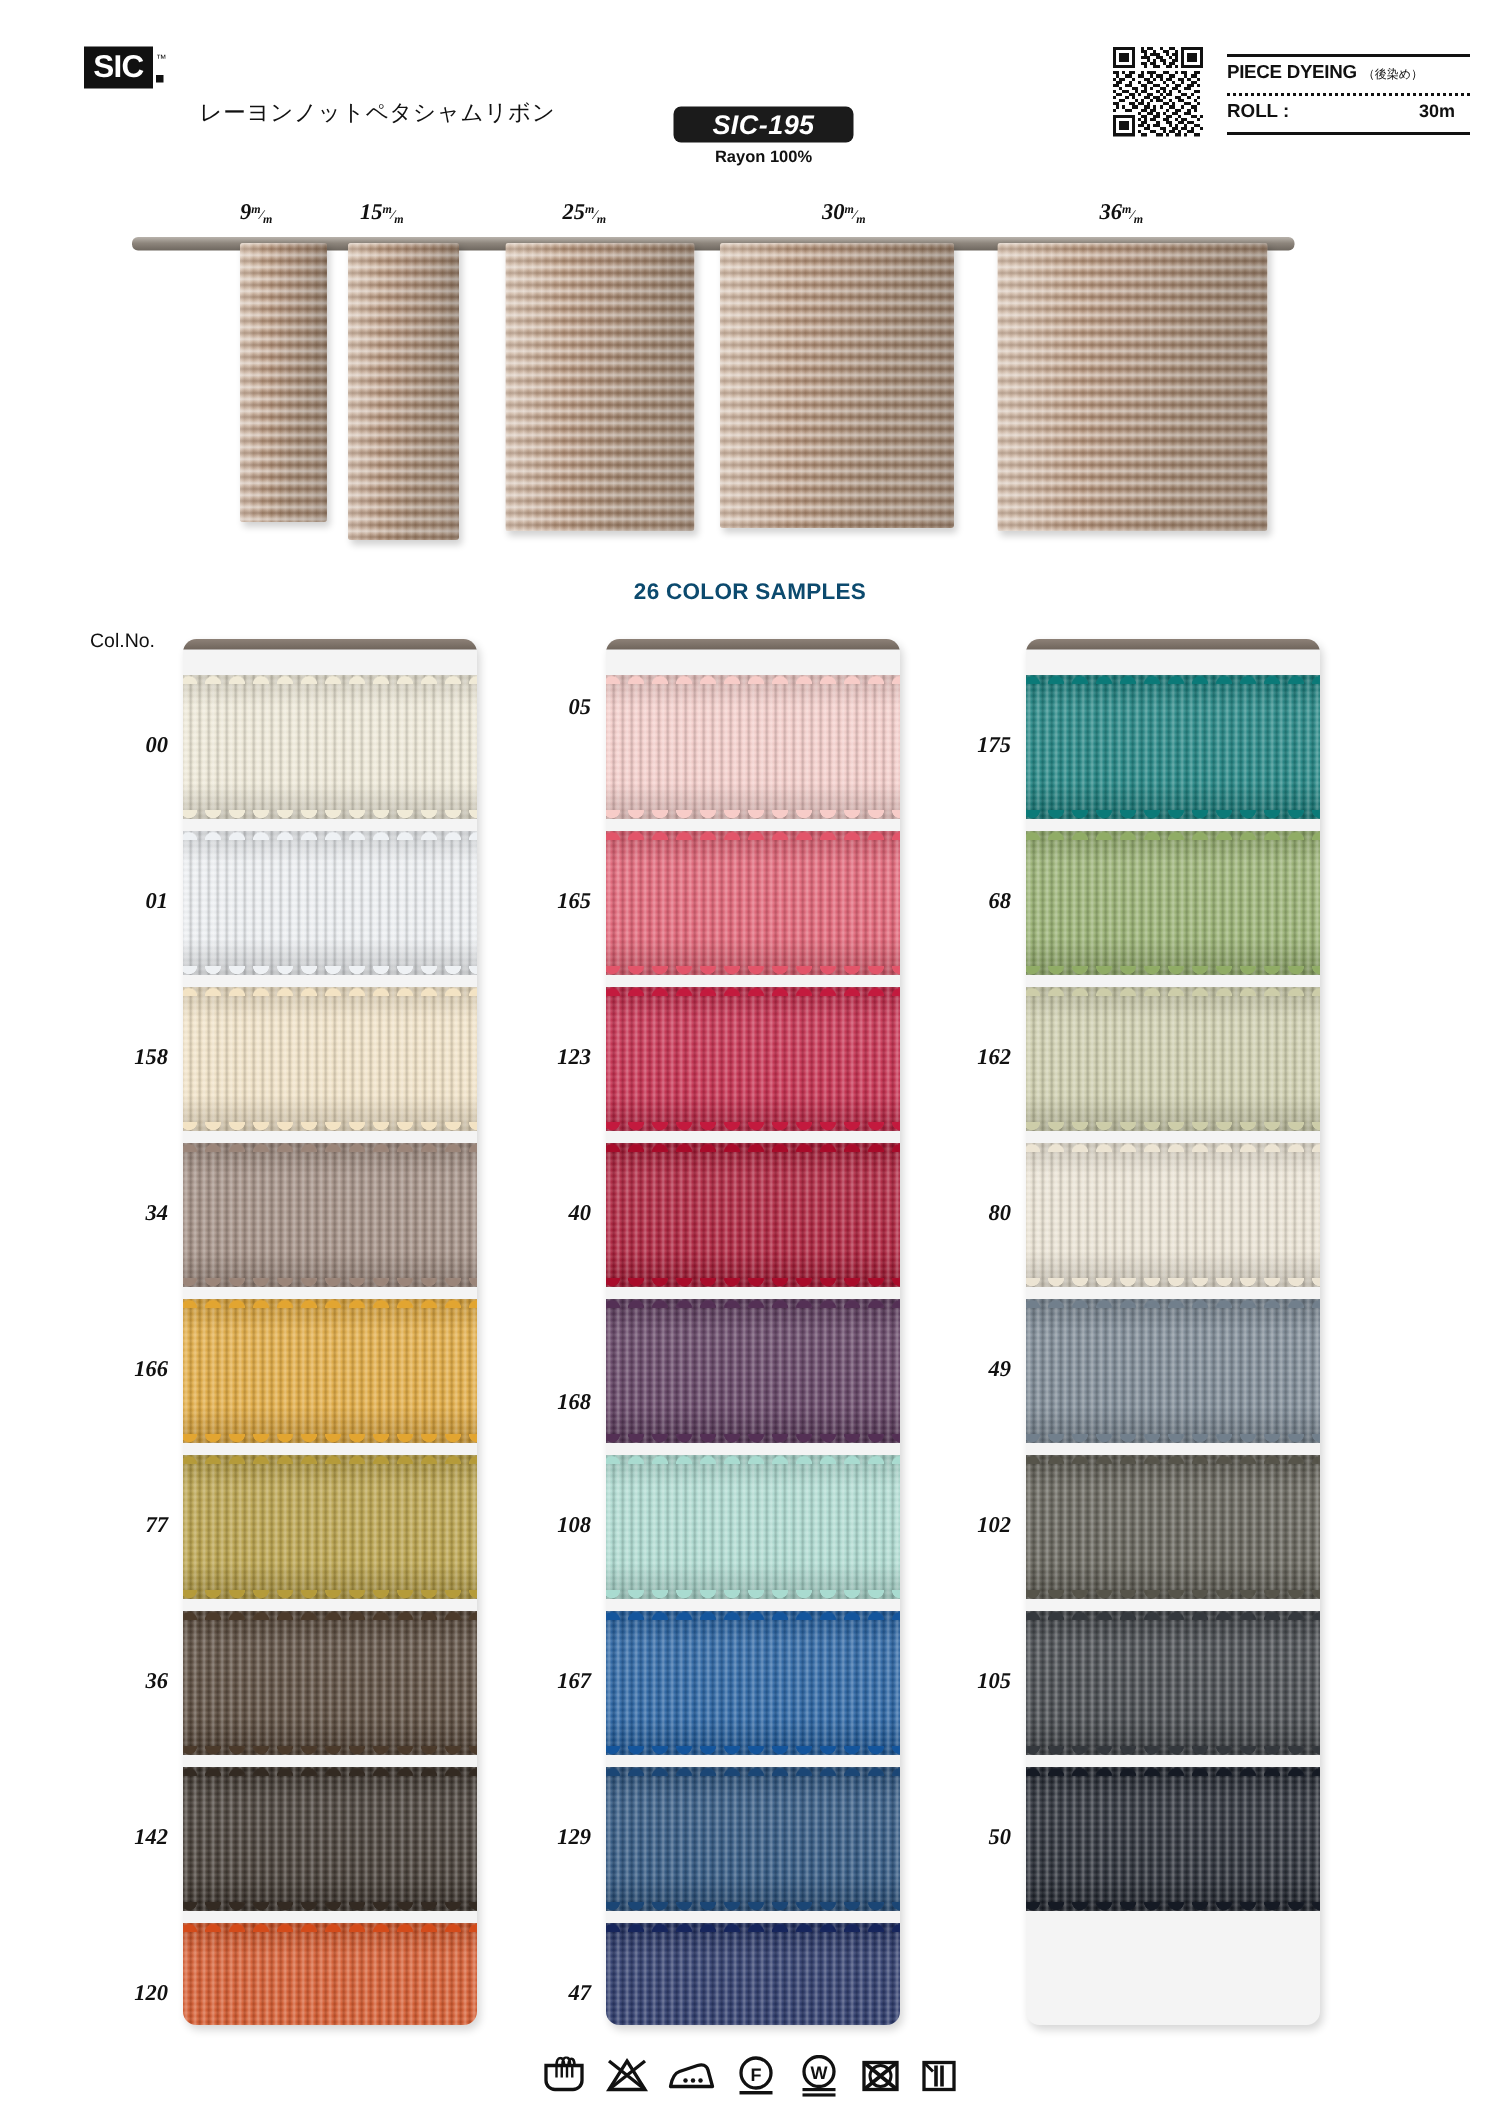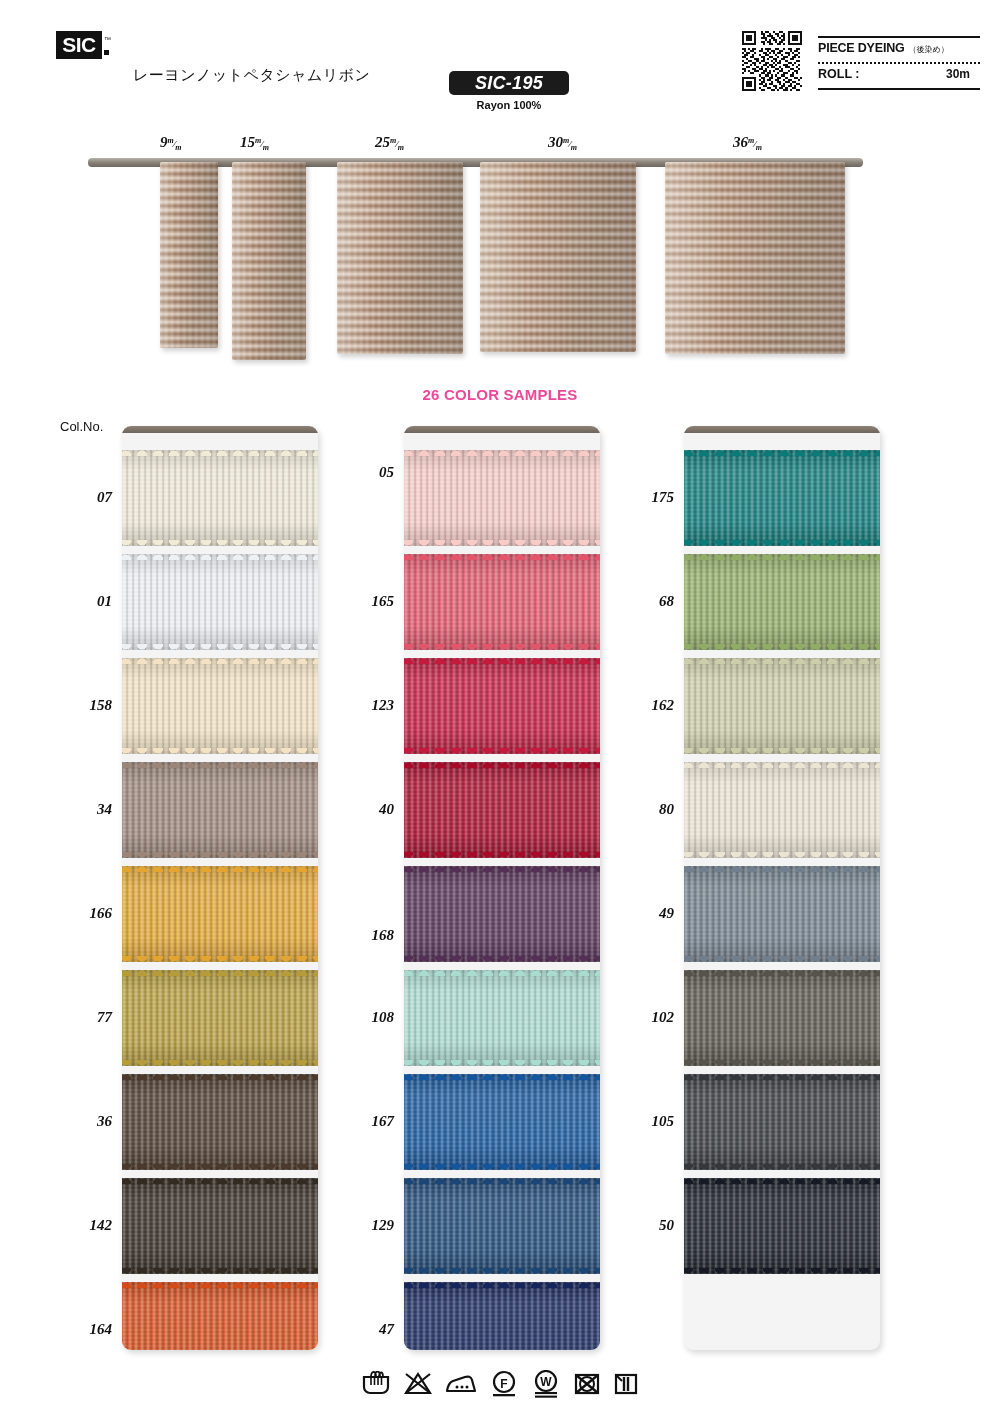--- a/index.html
+++ b/index.html
@@ -94,21 +94,21 @@
   }
   .hank .gl{
     position:absolute; inset:0;
     background:linear-gradient(90deg, rgba(255,255,255,.28), rgba(255,255,255,0) 30%,
       rgba(0,0,0,.10) 80%, rgba(0,0,0,.18));
   }
 
   
   .samples-title{
     position:absolute; left:0; top:386px; width:1000px; text-align:center;
-    font-size:15px; font-weight:bold; color:#ec4899; letter-spacing:0.2px;
+    font-size:15px; font-weight:bold; color:#0c4a6e; letter-spacing:0.2px;
   }
   .colno-head{
     position:absolute; left:60px; top:419px;
     font-size:13px; color:#111; font-family:"Liberation Sans", sans-serif;
   }
 
   
   .card{
     position:absolute; top:426px; width:196px; height:924px;
     background:#f4f4f4; border-radius:9px;
@@ -636,29 +636,29 @@
       <div class="swatch" style="top: 752px; height: 96px;">
         <div class="ribbon" style="background:#151a24;">
           <div class="weave"></div>
           <div class="shade"></div>
         </div>
         <div class="edge-t" style="background-image:radial-gradient(circle at 8px 7px, #151a24 5.2px, rgba(0,0,0,0) 5.6px);"></div>
         <div class="edge-b" style="background-image:radial-gradient(circle at 8px 0px, #151a24 5.2px, rgba(0,0,0,0) 5.6px);"></div>
       </div>
     </div>
   <div id="colno-layer">
-      <div class="colno" style="left: 56px; top: 489px;">07</div>
+      <div class="colno" style="left: 56px; top: 489px;">00</div>
       <div class="colno" style="left: 56px; top: 593px;">01</div>
       <div class="colno" style="left: 56px; top: 697px;">158</div>
       <div class="colno" style="left: 56px; top: 801px;">34</div>
       <div class="colno" style="left: 56px; top: 905px;">166</div>
       <div class="colno" style="left: 56px; top: 1009px;">77</div>
       <div class="colno" style="left: 56px; top: 1113px;">36</div>
       <div class="colno" style="left: 56px; top: 1217px;">142</div>
-      <div class="colno" style="left: 56px; top: 1321px;">164</div>
+      <div class="colno" style="left: 56px; top: 1321px;">120</div>
       <div class="colno" style="left: 338px; top: 464px;">05</div>
       <div class="colno" style="left: 338px; top: 593px;">165</div>
       <div class="colno" style="left: 338px; top: 697px;">123</div>
       <div class="colno" style="left: 338px; top: 801px;">40</div>
       <div class="colno" style="left: 338px; top: 905px; margin-top: 22px;">168</div>
       <div class="colno" style="left: 338px; top: 1009px;">108</div>
       <div class="colno" style="left: 338px; top: 1113px;">167</div>
       <div class="colno" style="left: 338px; top: 1217px;">129</div>
       <div class="colno" style="left: 338px; top: 1321px;">47</div>
       <div class="colno" style="left: 618px; top: 489px;">175</div>

